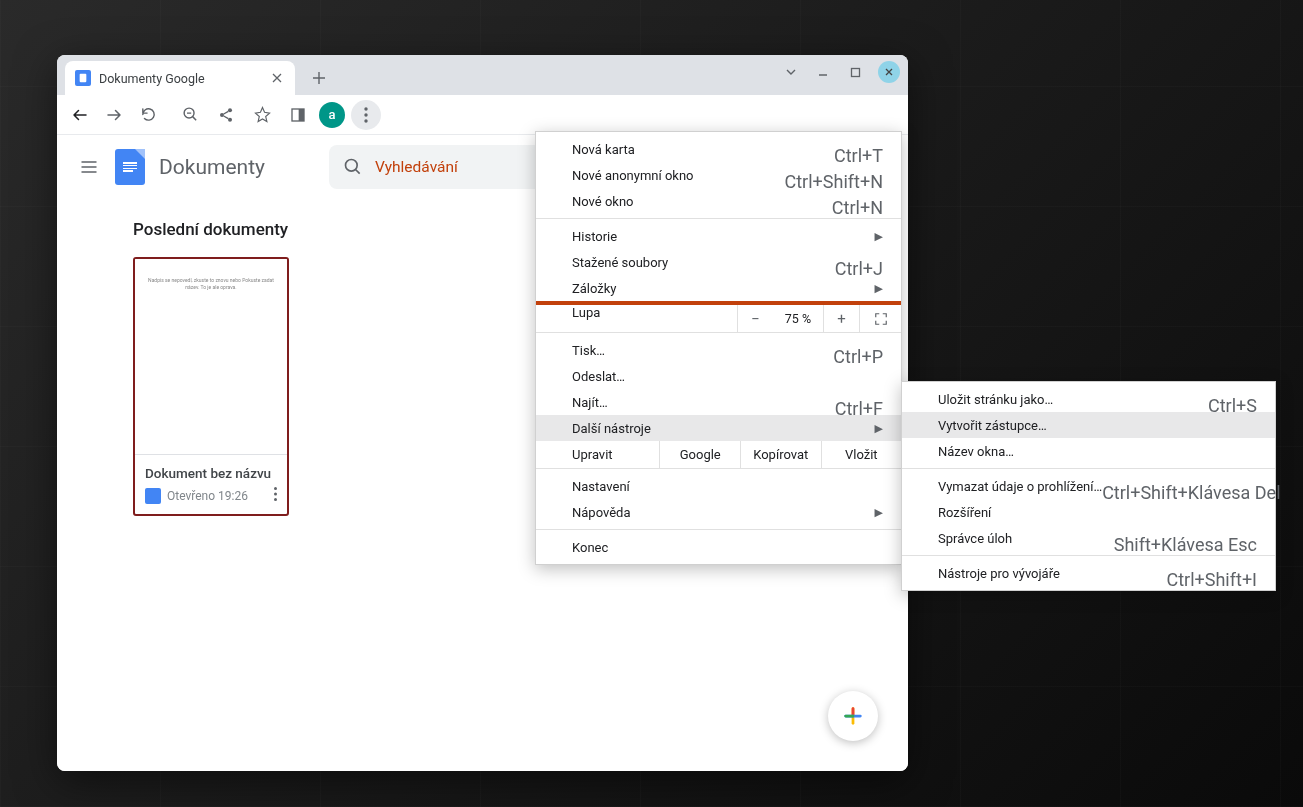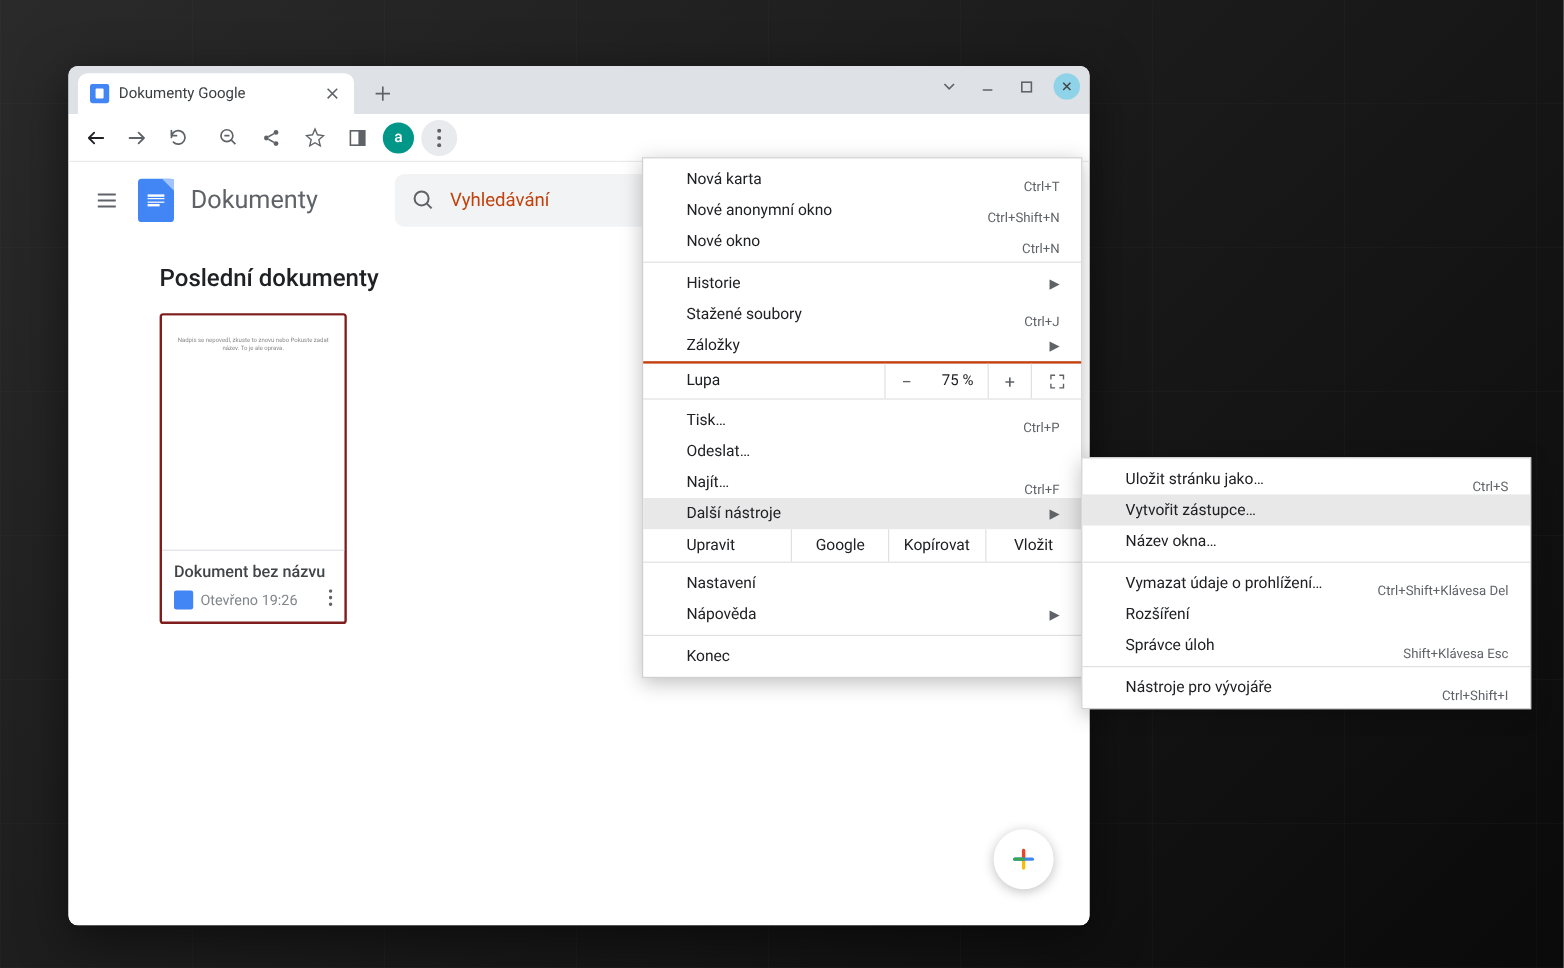--- a/index.html
+++ b/index.html
@@ -101,21 +101,21 @@
   .docs-logo-lines span { height:1.5px;background:#fff; }
   .docs-title { font-size:21px; color:#5f6368; }
   .docs-search {
     flex:1; max-width:600px; height:44px; background:#f1f3f4; border-radius:8px;
     display:flex; align-items:center; padding:0 14px; gap:12px; color:#5f6368; margin-left:50px;
   }
   .search-placeholder { font-size:15.5px; color:#c2410c; }
 
   .docs-body { padding: 20px 76px; flex:1; }
   .recent-row { display:flex; justify-content:space-between; align-items:center; margin-bottom:18px; }
-  .recent-title { font-size:20px; font-weight:500; color:#202124; }
+  .recent-title { font-size:17px; font-weight:500; color:#202124; }
   .owner-filter { font-size:14px; color:#5f6368; }
 
   .doc-card {
     width:156px; border:2px solid #7f1d1d; border-radius:3px; overflow:hidden;
   }
   .doc-preview {
     height:196px; background:#fff; border-bottom:1px solid #dfe1e5;
     padding:18px 10px; position:relative;
   }
   .preview-line { width:100%; font-size:5px; color:#888; text-align:center; line-height:1.4; }
@@ -139,27 +139,27 @@
     position:absolute; background:#fff; box-shadow:0 4px 16px rgba(0,0,0,0.25);
     border:1px solid #d0d0d0; font-size:13px; color:#202124;
   }
   .menu1 { left:535px; top:131px; width:367px; }
   .menu2 { left:901px; top:381px; width:375px; }
   .mi {
     height:26px; display:flex; align-items:center; padding:0 18px 0 36px;
     position:relative; white-space:nowrap;
   }
   .mi:first-child { margin-top:4px; }
-  .mi .sc { margin-left:auto; color:#5f6368; font-size:11px;margin-top:12px; }
+  .mi .sc { margin-left:auto; color:#5f6368; font-size:18px;margin-top:12px; }
   .mi .chev { margin-left:auto; color:#5f6368; font-size:11px; }
   .mi.hl { background:#e8e8e9; }
   .sep { height:1px; background:#e0e0e0; margin:4px 0; }
   .zoom-row {
-    height:32px; display:flex; align-items:center; padding:0 0 0 36px;
-    border-top:2px solid #c2410c; border-bottom:1px solid #e0e0e0;
+    height:32px; display:flex; padding:0 0 0 36px;
+    border-top:4px solid #c2410c; border-bottom:1px solid #e0e0e0;
   }
   .zoom-row .spacer { flex:1; }
   .zoom-ctrl { display:flex; align-items:center; height:100%; }
   .zoom-ctrl .zb { width:36px; height:100%; display:flex;align-items:center;justify-content:center; border-left:1px solid #e0e0e0; color:#5f6368; font-size:15px; }
   .zoom-ctrl .zv { width:50px; text-align:center; font-size:12.5px; }
   .zoom-ctrl .fs { width:42px; border-left:1px solid #e0e0e0; height:100%;display:flex;align-items:center;justify-content:center; }
   .edit-row {
     height:28px; display:flex; align-items:stretch; border-bottom:1px solid #e0e0e0;
   }
   .edit-row .ec { flex:1; display:flex;align-items:center;justify-content:center; font-size:13px; border-right:1px solid #e0e0e0; }

